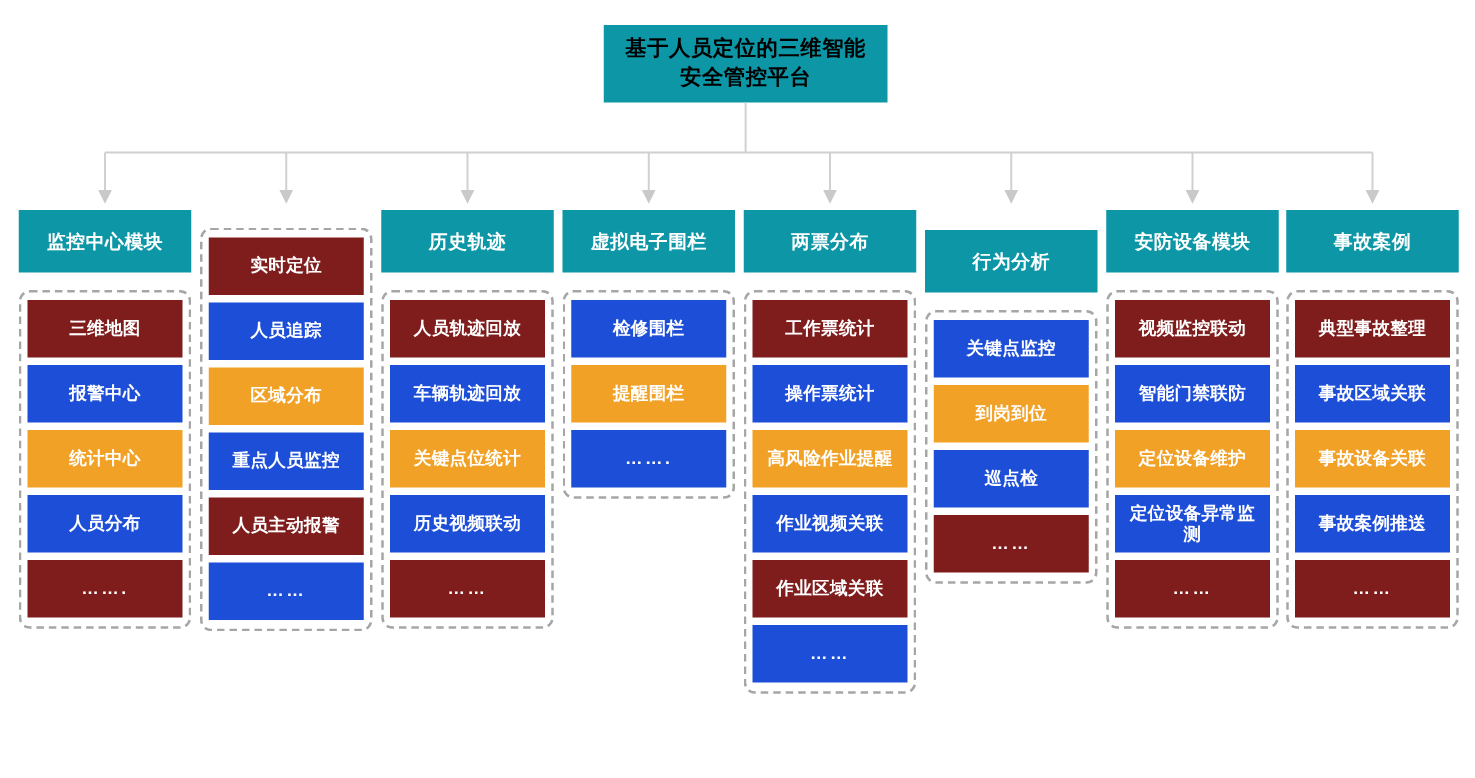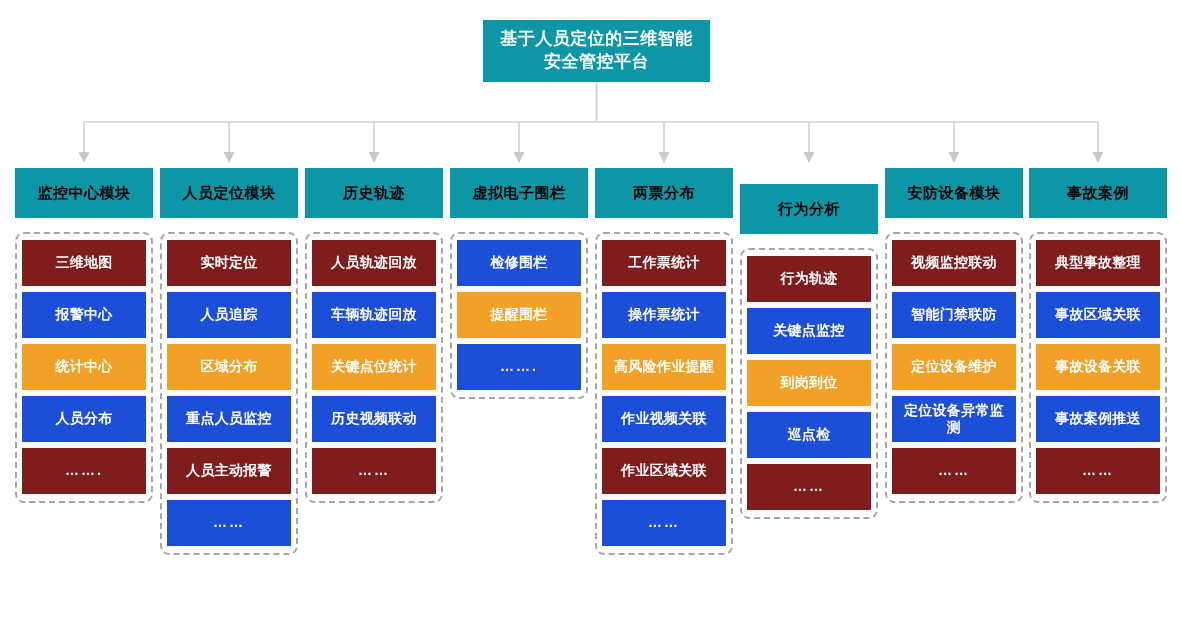--- a/index.html
+++ b/index.html
@@ -20,21 +20,21 @@
   }
 
   
   .root-title {
     position: absolute;
     left: 483px;
     top: 20px;
     width: 227px;
     height: 62px;
     background: #0D96A6;
-    color: #ffffff;
+    color: #000000;
     font-size: 17px;
     font-weight: bold;
     line-height: 1.35;
     letter-spacing: 0.5px;
     display: flex;
     align-items: center;
     justify-content: center;
     text-align: center;
     box-sizing: border-box;
     padding: 0 10px;
@@ -52,21 +52,21 @@
 
   
   .col {
     position: absolute;
     top: 168px;
     width: 138px;
   }
   .col-header {
     height: 50px;
     background: #0D96A6;
-    color: #000000;
+    color: #ffffff;
     font-size: 15px;
     font-weight: bold;
     letter-spacing: 0.5px;
     display: flex;
     align-items: center;
     justify-content: center;
     text-align: center;
     box-sizing: border-box;
     padding: 0 4px;
   }
@@ -132,21 +132,20 @@
         <div class="col-header">监控中心模块</div>
         <div class="col-body">
           <div class="item c-red">三维地图</div>
           <div class="item c-teal">报警中心</div>
           <div class="item c-orange">统计中心</div>
           <div class="item c-teal">人员分布</div>
           <div class="item c-red dots">…….</div>
         </div>
       </div>
       <div class="col" style="left: 160px; width: 138px;">
-        <div class="col-header">人员定位模块</div>
         <div class="col-body">
           <div class="item c-red">实时定位</div>
           <div class="item c-teal">人员追踪</div>
           <div class="item c-orange">区域分布</div>
           <div class="item c-teal">重点人员监控</div>
           <div class="item c-red">人员主动报警</div>
           <div class="item c-teal dots">……</div>
         </div>
       </div>
       <div class="col" style="left: 305px; width: 138px;">
@@ -174,21 +173,20 @@
           <div class="item c-teal">操作票统计</div>
           <div class="item c-orange">高风险作业提醒</div>
           <div class="item c-teal">作业视频关联</div>
           <div class="item c-red">作业区域关联</div>
           <div class="item c-teal dots">……</div>
         </div>
       </div>
       <div class="col" style="left: 740px; width: 138px; margin-top: 16px;">
         <div class="col-header">行为分析</div>
         <div class="col-body">
-          <div class="item c-red">行为轨迹</div>
           <div class="item c-teal">关键点监控</div>
           <div class="item c-orange">到岗到位</div>
           <div class="item c-teal">巡点检</div>
           <div class="item c-red dots">……</div>
         </div>
       </div>
       <div class="col" style="left: 885px; width: 138px;">
         <div class="col-header">安防设备模块</div>
         <div class="col-body">
           <div class="item c-red">视频监控联动</div>

